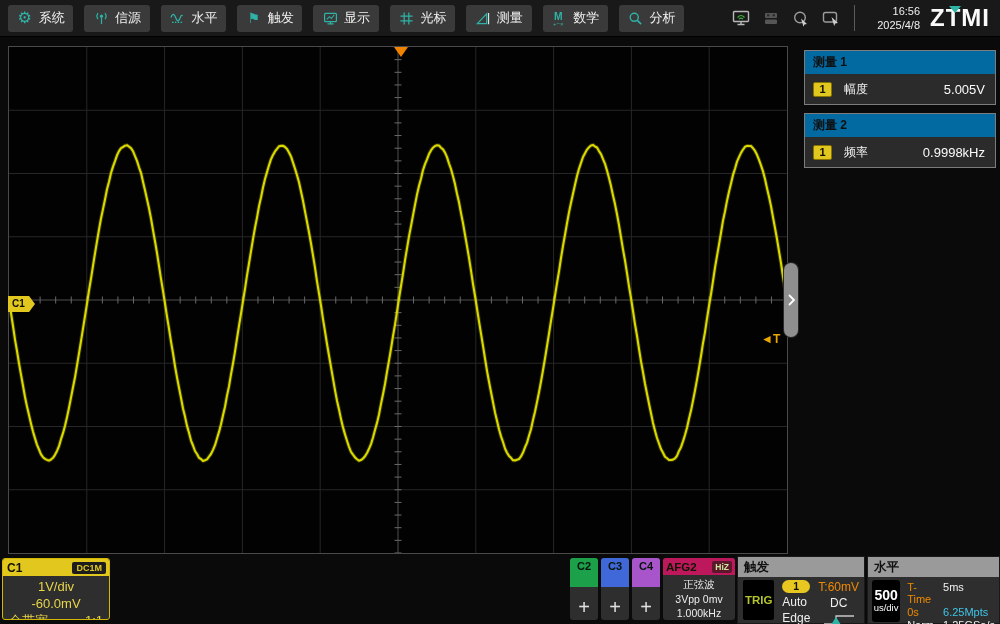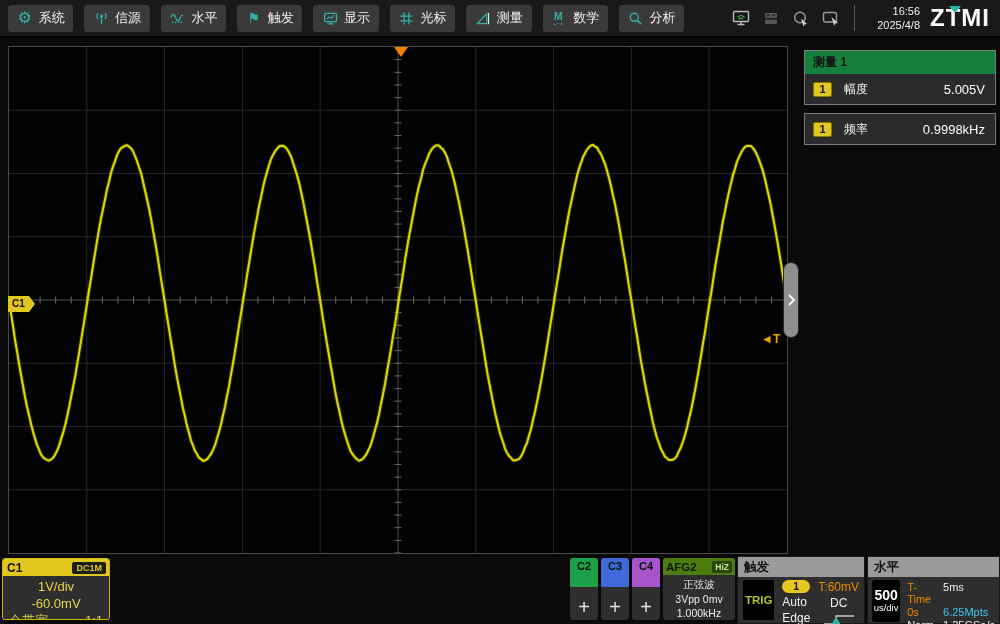--- a/index.html
+++ b/index.html
@@ -39,21 +39,21 @@
     line-height:16px; padding-left:4px;
     clip-path:polygon(0 0, 78% 0, 100% 50%, 78% 100%, 0 100%); }
   .tmarker { position:absolute; left:752px; top:285px; color:#e8a700;
     font-size:12px; font-weight:bold; }
   .handle { position:absolute; left:775px; top:216px; width:14px; height:74px;
     background:#8f8f8f; border-radius:7px; display:flex; align-items:center;
     justify-content:center; box-shadow:0 0 0 1px #2a2a2a; }
   
   .rightpanel { position:absolute; left:800px; top:42px; width:200px; height:512px; background:#0a0a0a; }
   .mcard { margin:8px 4px 0 4px; border:1px solid #7c7c7c; background:#2b2b2b; }
-  .mhead { background:#15803d; color:#101010; font-weight:bold; font-size:12px;
+  .mhead { background:#0369a1; color:#101010; font-weight:bold; font-size:12px;
     padding:3px 8px; }
   .mrow { display:flex; align-items:center; height:30px; padding:0 10px 0 8px; }
   .badge1 { background:#e2c81e; color:#101000; border:1px solid #8a7400;
     font-size:11px; font-weight:bold; width:19px; height:15px; text-align:center;
     line-height:13px; border-radius:2px; }
   .mlabel { margin-left:12px; font-size:12px; color:#f2f2f2; }
   .mvalue { margin-left:auto; font-size:13px; color:#fafafa; }
   
   .bottombar { position:absolute; left:0; top:556px; width:1000px; height:68px; background:#0a0a0a; }
   .chbox { position:absolute; top:2px; height:62px; border-radius:3px; overflow:hidden;
@@ -353,20 +353,21 @@
 <div class="rightpanel">
   <div class="mcard">
     <div class="mhead">测量 1</div>
     <div class="mrow">
       <span class="badge1">1</span>
       <span class="mlabel">幅度</span>
       <span class="mvalue">5.005V</span>
     </div>
   </div>
   <div class="mcard">
+    <div class="mhead">测量 2</div>
     <div class="mrow">
       <span class="badge1">1</span>
       <span class="mlabel">频率</span>
       <span class="mvalue">0.9998kHz</span>
     </div>
   </div>
 </div>
 
 <div class="bottombar">
 
@@ -392,21 +393,21 @@
   <div class="chbox smallch" style="left:601px">
     <div class="chh" style="background: rgb(65, 104, 216);">C3</div>
     <div class="plus">+</div>
   </div>
   <div class="chbox smallch" style="left:632px">
     <div class="chh" style="background: rgb(168, 85, 204);">C4</div>
     <div class="plus">+</div>
   </div>
 
   <div class="chbox afgbox">
-    <div class="afghead" style="background: #4d7c0f;">
+    <div class="afghead" style="background: #be185d;">
       <span class="afgname">AFG2</span>
       <span class="hiz">HiZ</span>
     </div>
     <div class="afgbody">
       <div>正弦波</div>
       <div>3Vpp 0mv</div>
       <div>1.000kHz</div>
     </div>
   </div>
 

